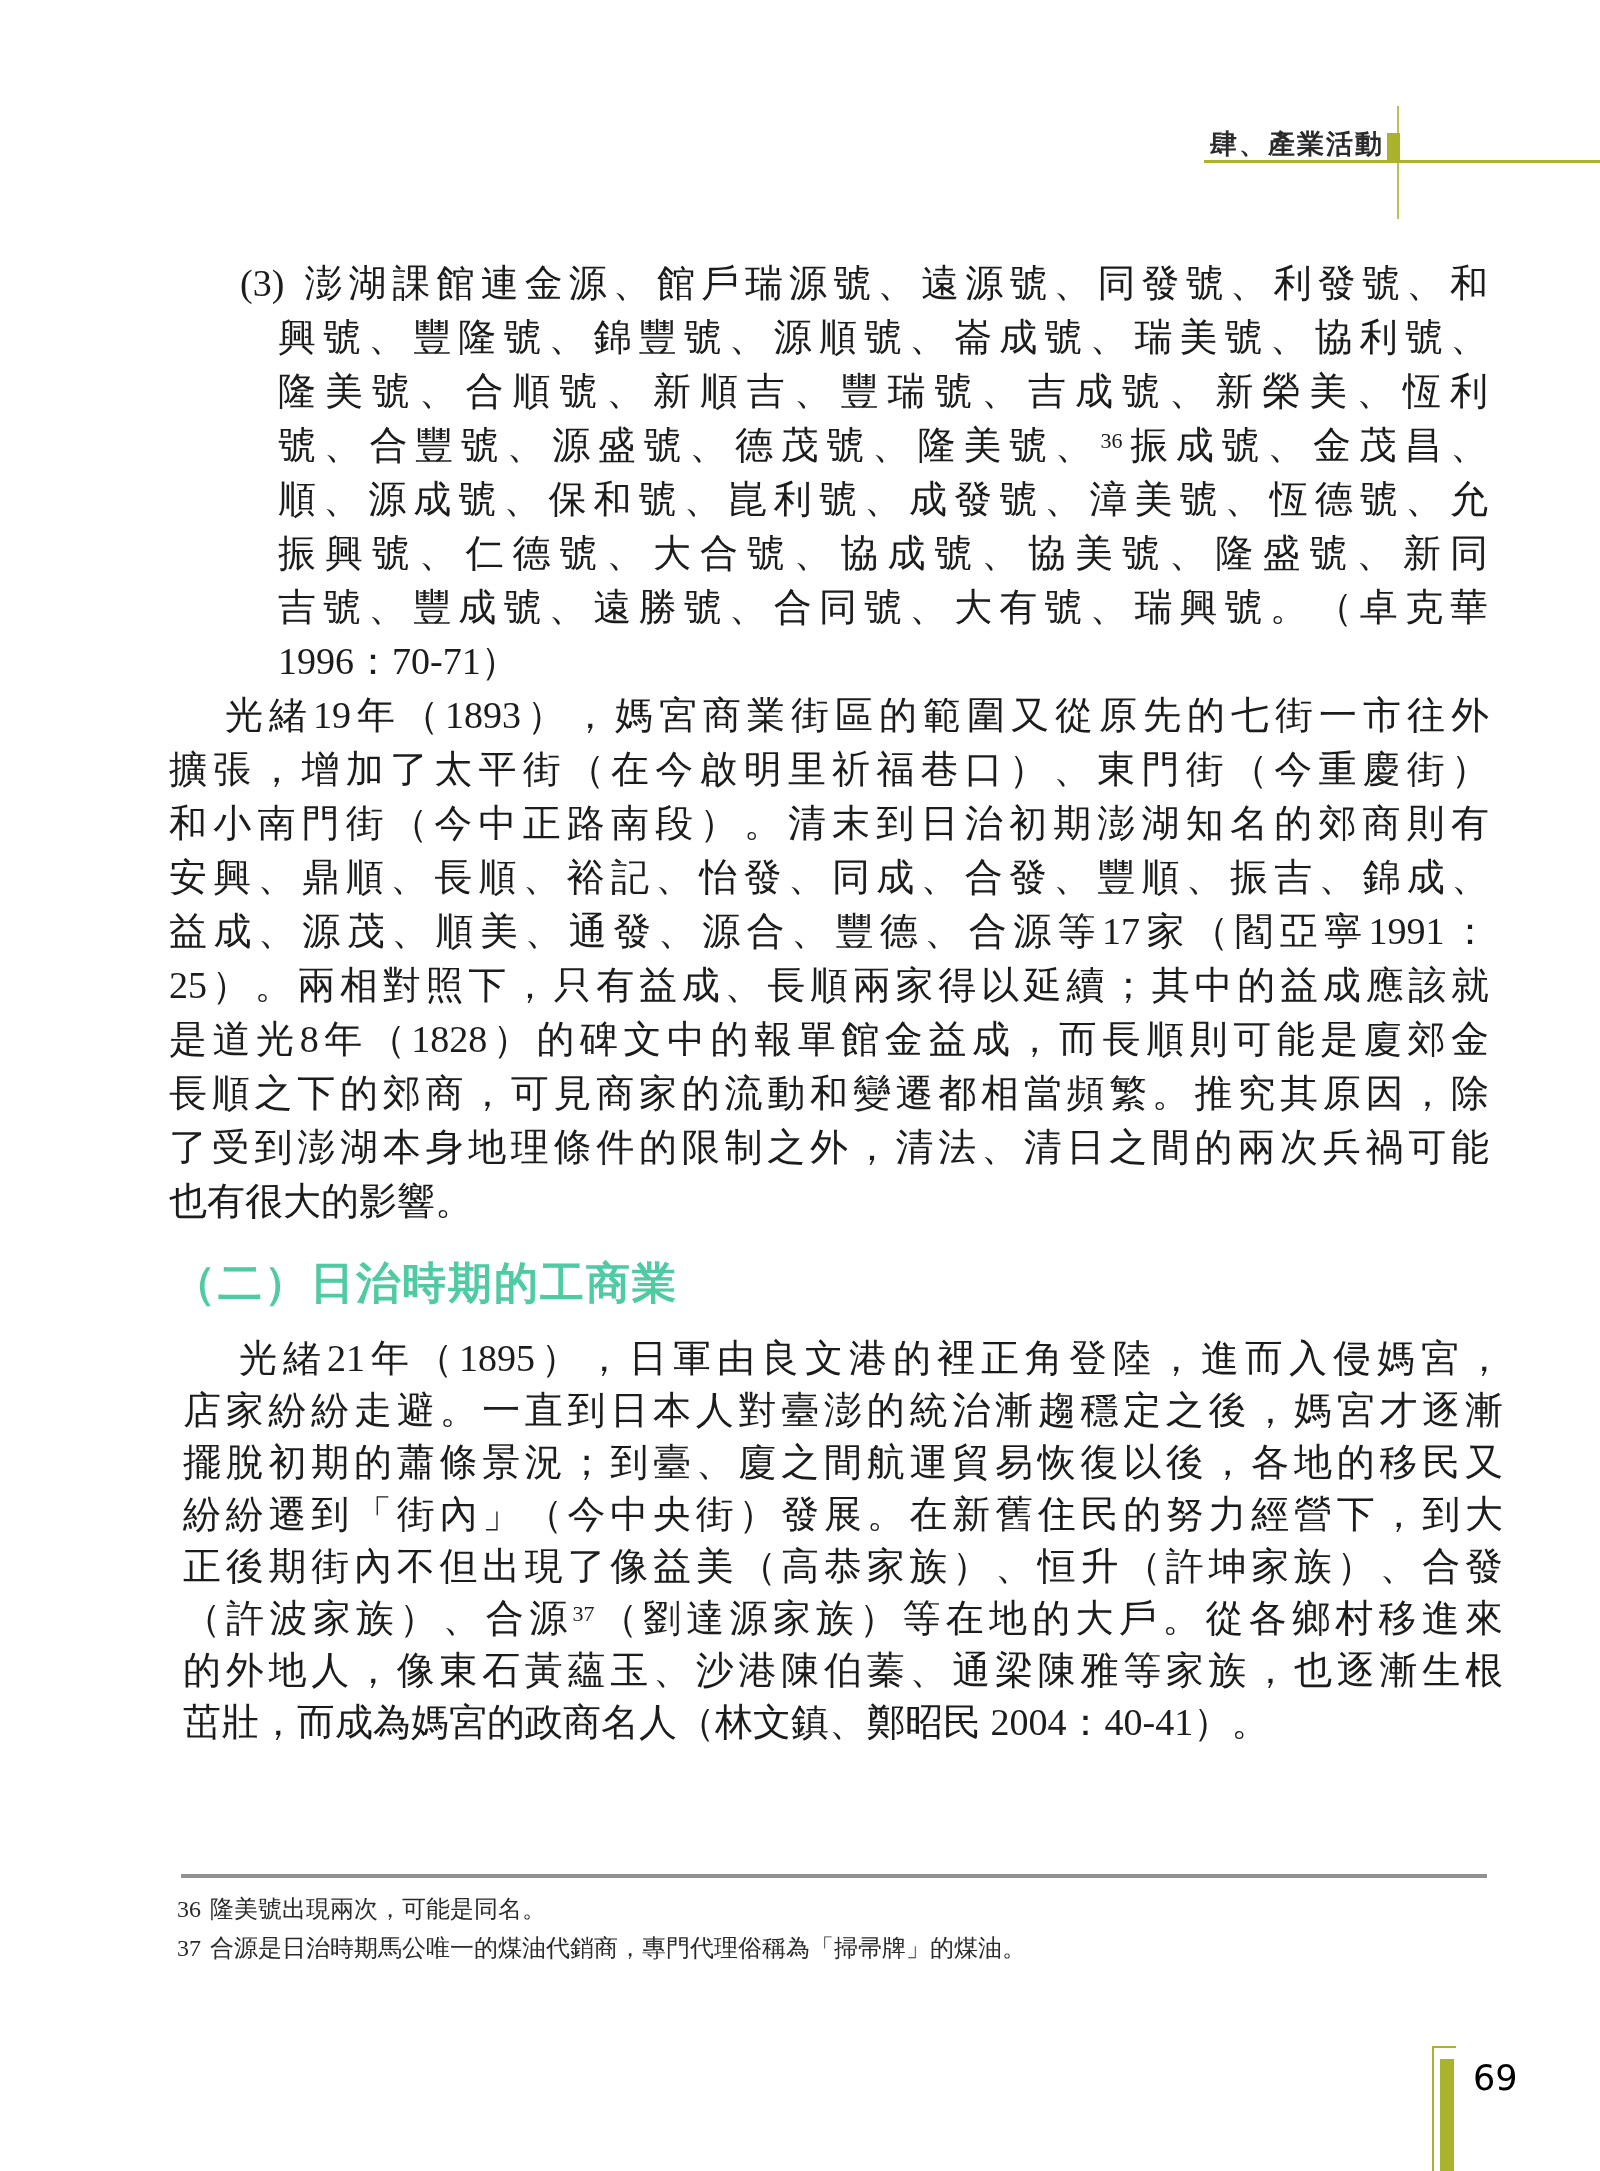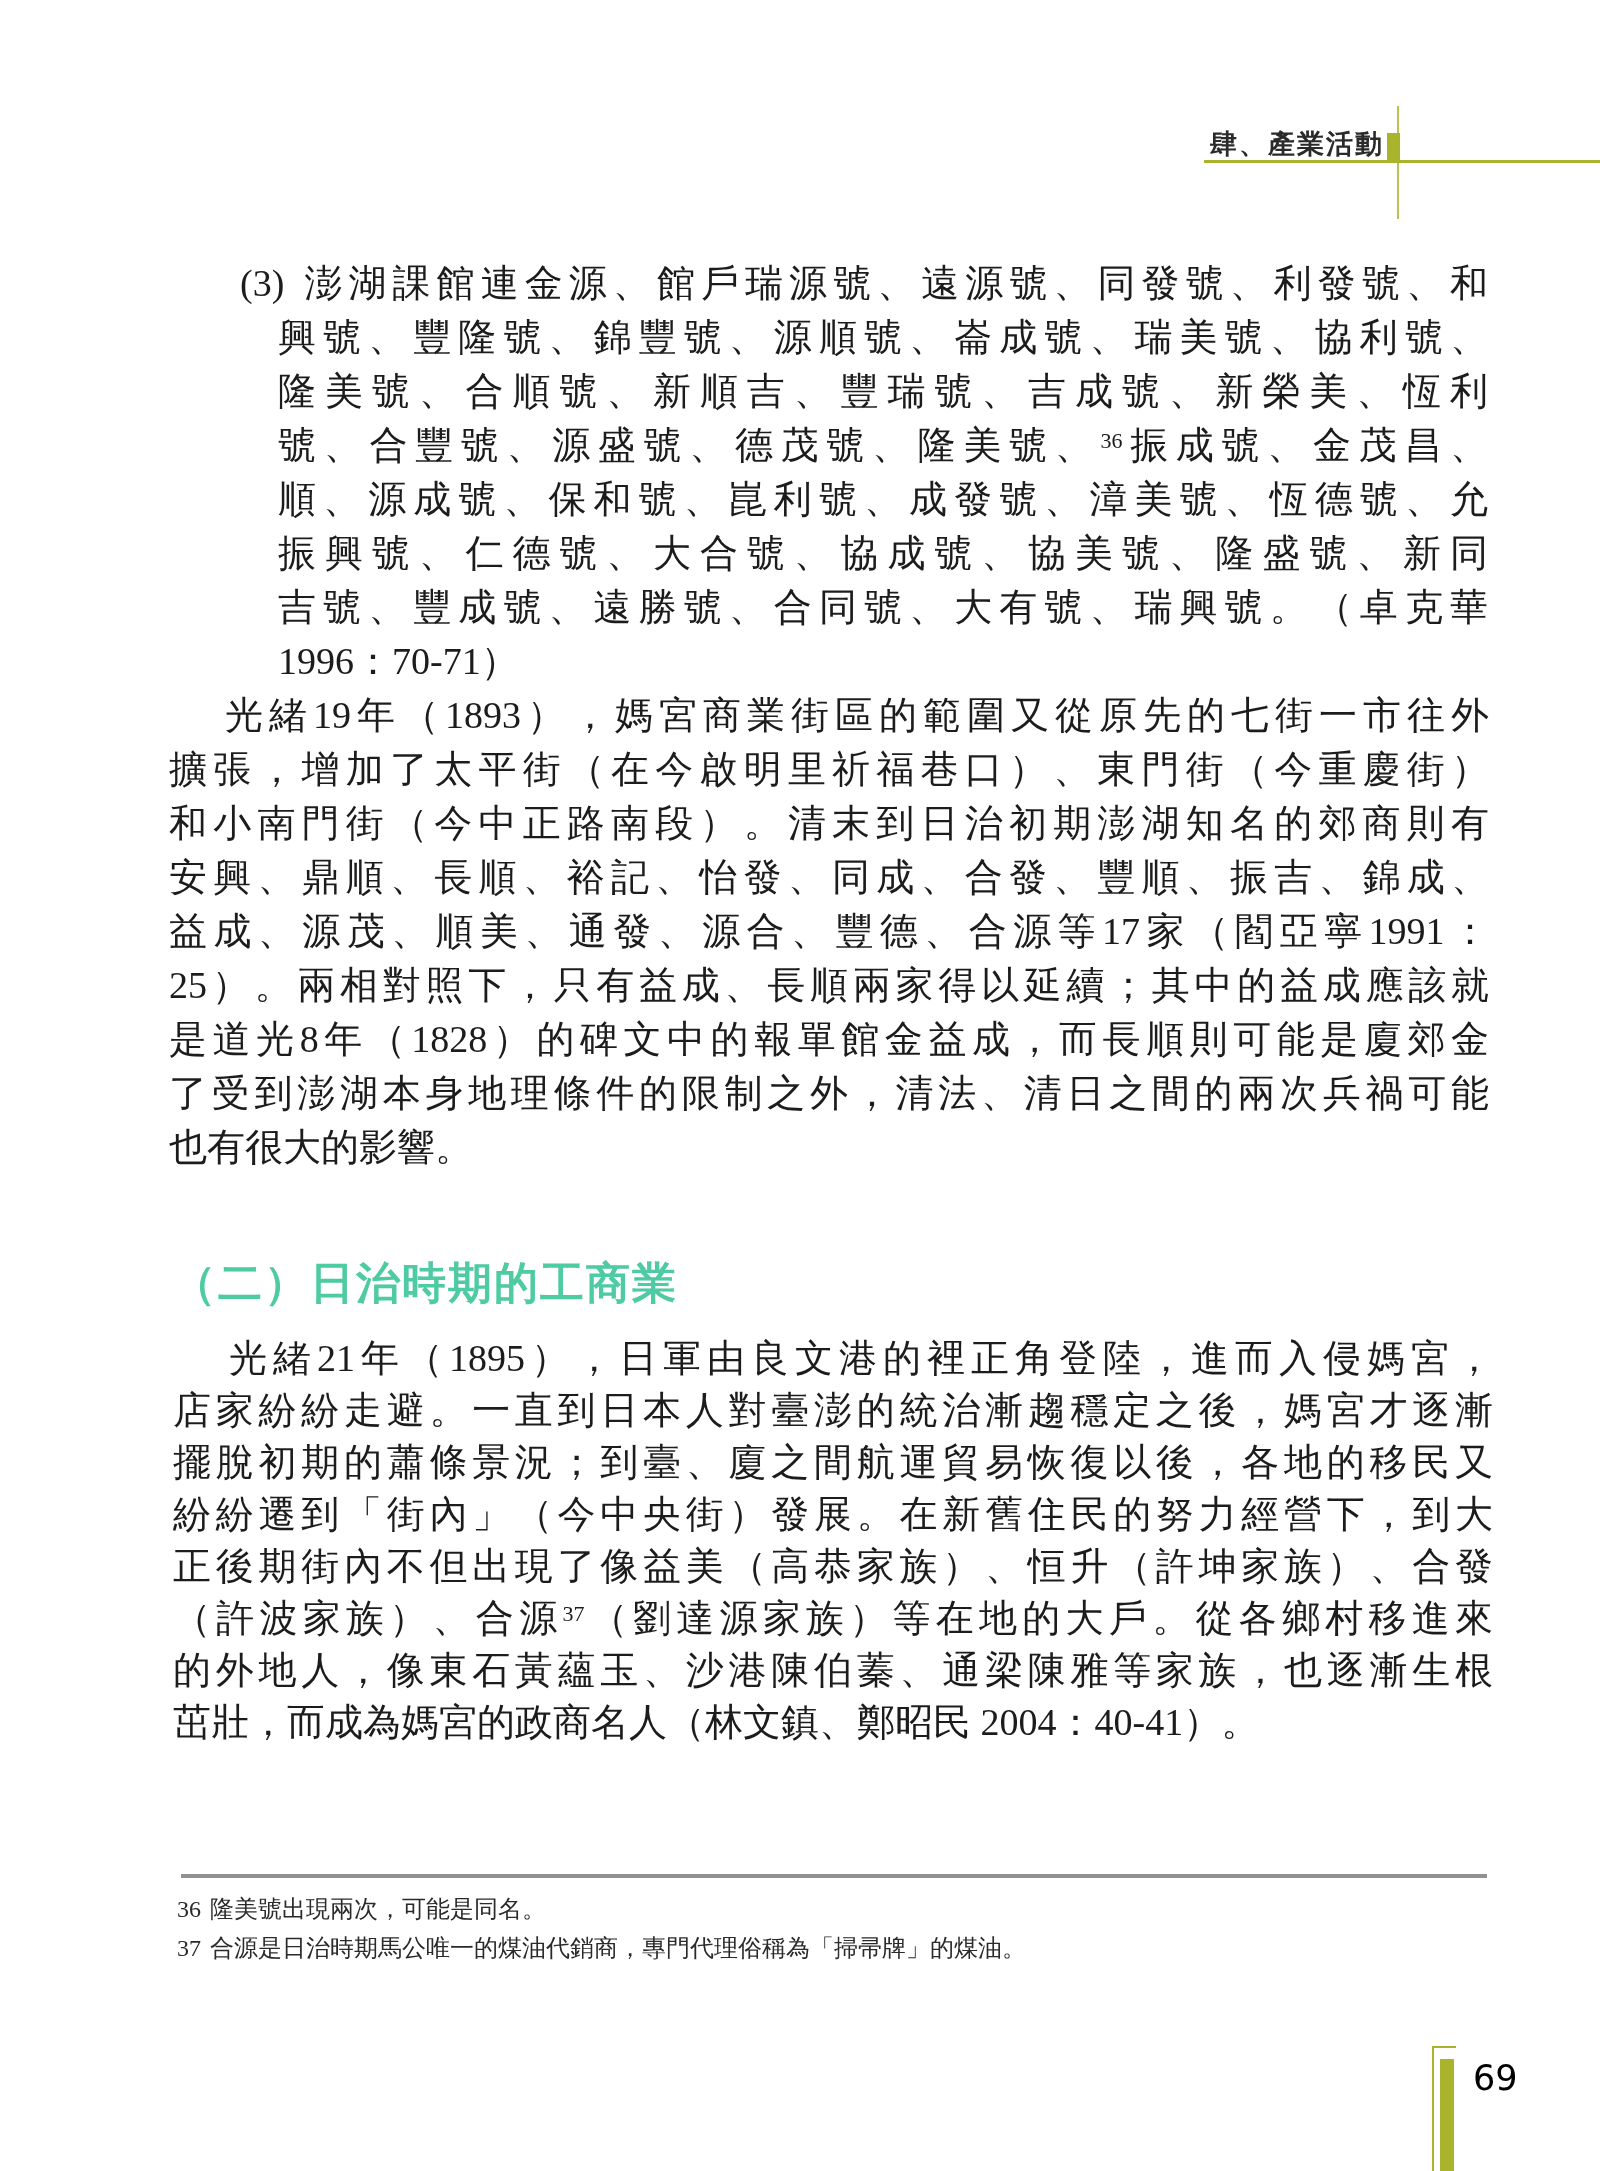--- a/index.html
+++ b/index.html
@@ -18,21 +18,21 @@
   .block{position:absolute;}
   .tl{text-align:justify;text-align-last:justify;text-justify:inter-character;}
   .tl.last{text-align-last:left;}
   .tl.ind{text-indent:56px;}
   .list{left:237px;top:256px;width:1210px;font-size:38px;}
   .list .tl{line-height:54px;}
   .list .tl.first{margin-left:-38px;width:1248px;}
   .marker{margin-right:14px;}
   .p1{left:128px;top:688px;width:1320px;font-size:38px;}
   .p1 .tl{line-height:54px;}
-  .p2{left:132px;top:1332px;width:1320px;font-size:38px;}
+  .p2{left:142px;top:1332px;width:1320px;font-size:38px;}
   .p2 .tl{line-height:52px;}
   .sup{font-size:22px;vertical-align:10px;line-height:0;}
 
   .heading{position:absolute;left:131px;top:1254px;margin:0;font-size:44px;font-weight:700;
     letter-spacing:2px;color:var(--heading,#4ecba2);
     font-family:"Liberation Sans","DejaVu Sans",sans-serif;text-align:center;}
 
   
   .fn-rule{position:absolute;left:140px;top:1874px;width:1306px;height:4px;background:var(--rule,#919191);}
   .fn{position:absolute;left:136px;font-size:24px;line-height:30px;color:#2a2a2a;}
@@ -69,20 +69,21 @@
   </div>
 
   <div class="block p1">
     <div class="tl ind"><span>光緒19年（1893），媽宮商業街區的範圍又從原先的七街一市往外</span></div>
     <div class="tl"><span>擴張，增加了太平街（在今啟明里祈福巷口）、東門街（今重慶街）</span></div>
     <div class="tl"><span>和小南門街（今中正路南段）。清末到日治初期澎湖知名的郊商則有</span></div>
     <div class="tl"><span>安興、鼎順、長順、裕記、怡發、同成、合發、豐順、振吉、錦成、</span></div>
     <div class="tl"><span>益成、源茂、順美、通發、源合、豐德、合源等17家（閻亞寧1991：</span></div>
     <div class="tl"><span>25）。兩相對照下，只有益成、長順兩家得以延續；其中的益成應該就</span></div>
     <div class="tl"><span>是道光8年（1828）的碑文中的報單館金益成，而長順則可能是廈郊金</span></div>
+    <div class="tl"><span>長順之下的郊商，可見商家的流動和變遷都相當頻繁。推究其原因，除</span></div>
     <div class="tl"><span>了受到澎湖本身地理條件的限制之外，清法、清日之間的兩次兵禍可能</span></div>
     <div class="tl last"><span>也有很大的影響。</span></div>
   </div>
 
   <h2 class="heading">（二）日治時期的工商業</h2>
 
   <div class="block p2">
     <div class="tl ind"><span>光緒21年（1895），日軍由良文港的裡正角登陸，進而入侵媽宮，</span></div>
     <div class="tl"><span>店家紛紛走避。一直到日本人對臺澎的統治漸趨穩定之後，媽宮才逐漸</span></div>
     <div class="tl"><span>擺脫初期的蕭條景況；到臺、廈之間航運貿易恢復以後，各地的移民又</span></div>

